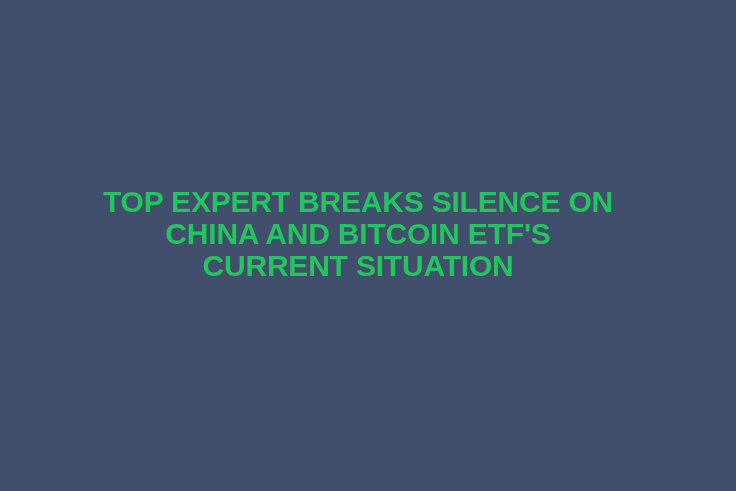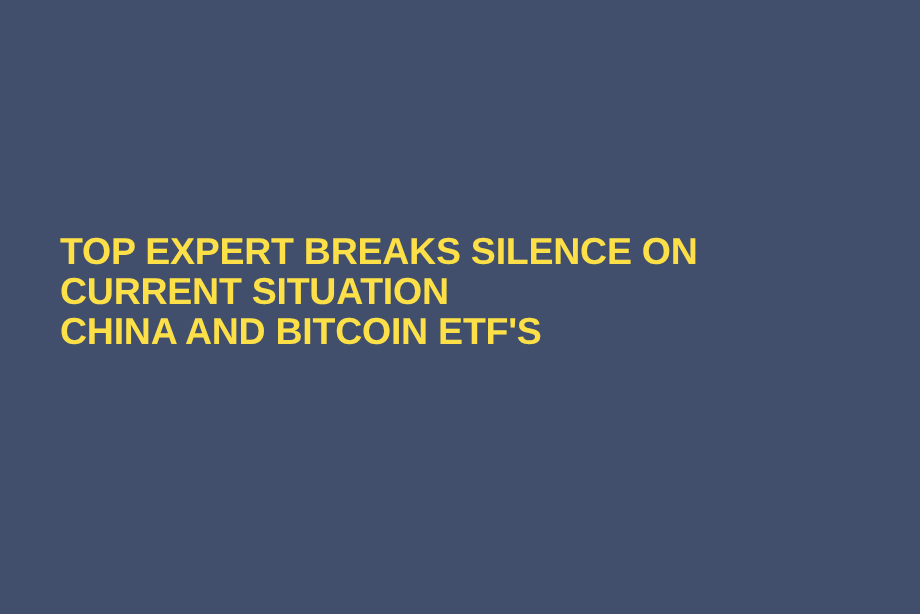--- a/index.html
+++ b/index.html
@@ -25,36 +25,37 @@
 
   #headline-block {
     position: absolute;
     left: 48px;
     top: 186px;
     width: 620px;
   }
 
   .headline-line {
     display: block;
-    color: #fde047;
+    color: #22c55e;
     font-family: "Liberation Sans", sans-serif;
     font-weight: bold;
     font-size: 30px;
     line-height: 32px;
     letter-spacing: -0.2px;
     text-transform: uppercase;
     white-space: nowrap;
     margin: 0;
     padding: 0;
+    text-align: center;
   }
 </style>
 </head>
 <body>
 
 <div id="cover-card">
 
   <div id="headline-block">
     <span class="headline-line">TOP EXPERT BREAKS SILENCE ON</span>
+    <span class="headline-line">CHINA AND BITCOIN ETF'S</span>
     <span class="headline-line">CURRENT SITUATION</span>
-    <span class="headline-line">CHINA AND BITCOIN ETF'S</span>
   </div>
 
 </div>
 
 </body></html>

